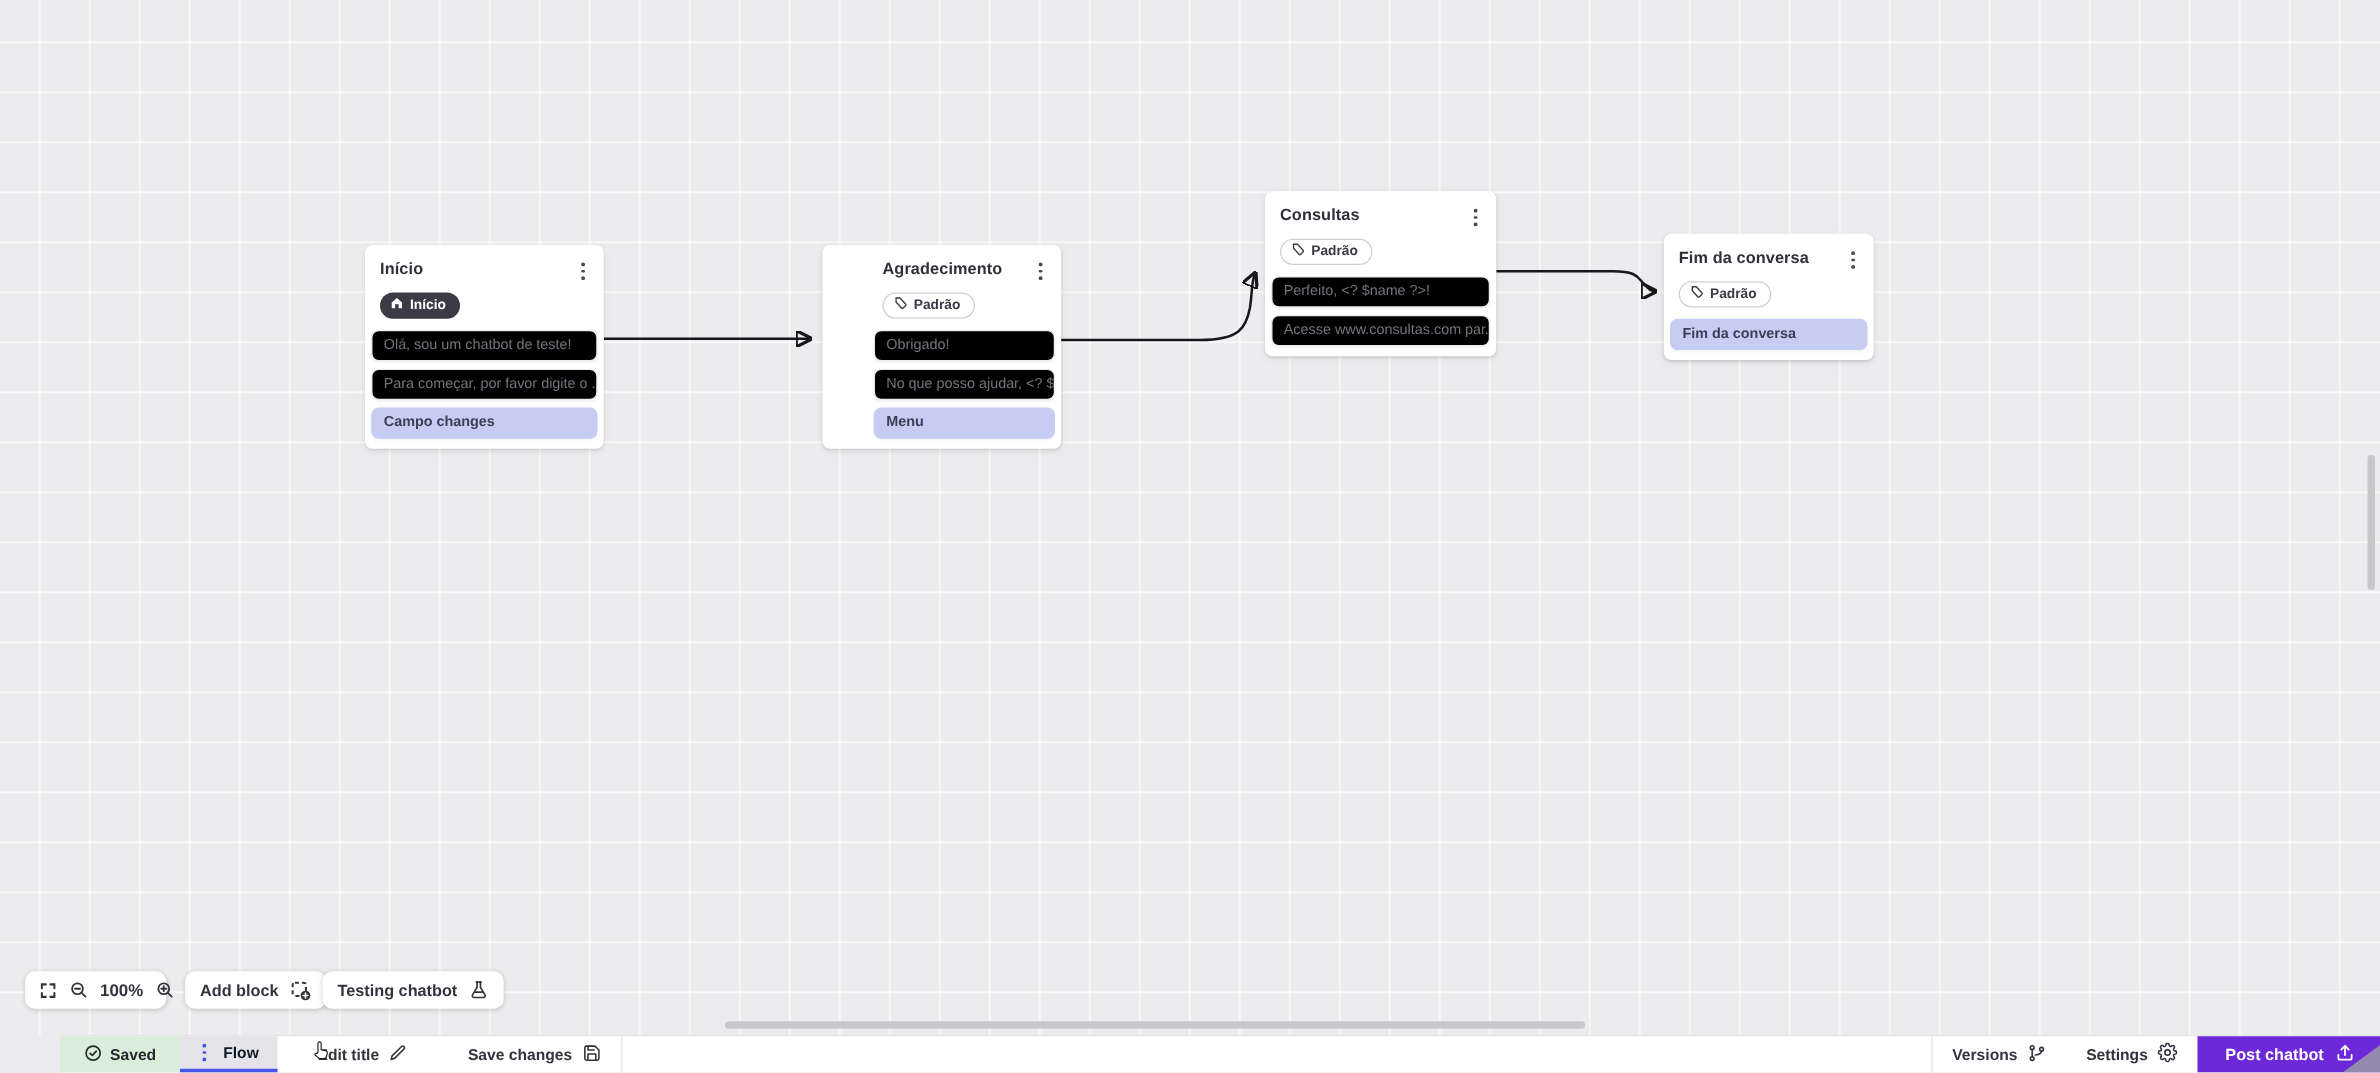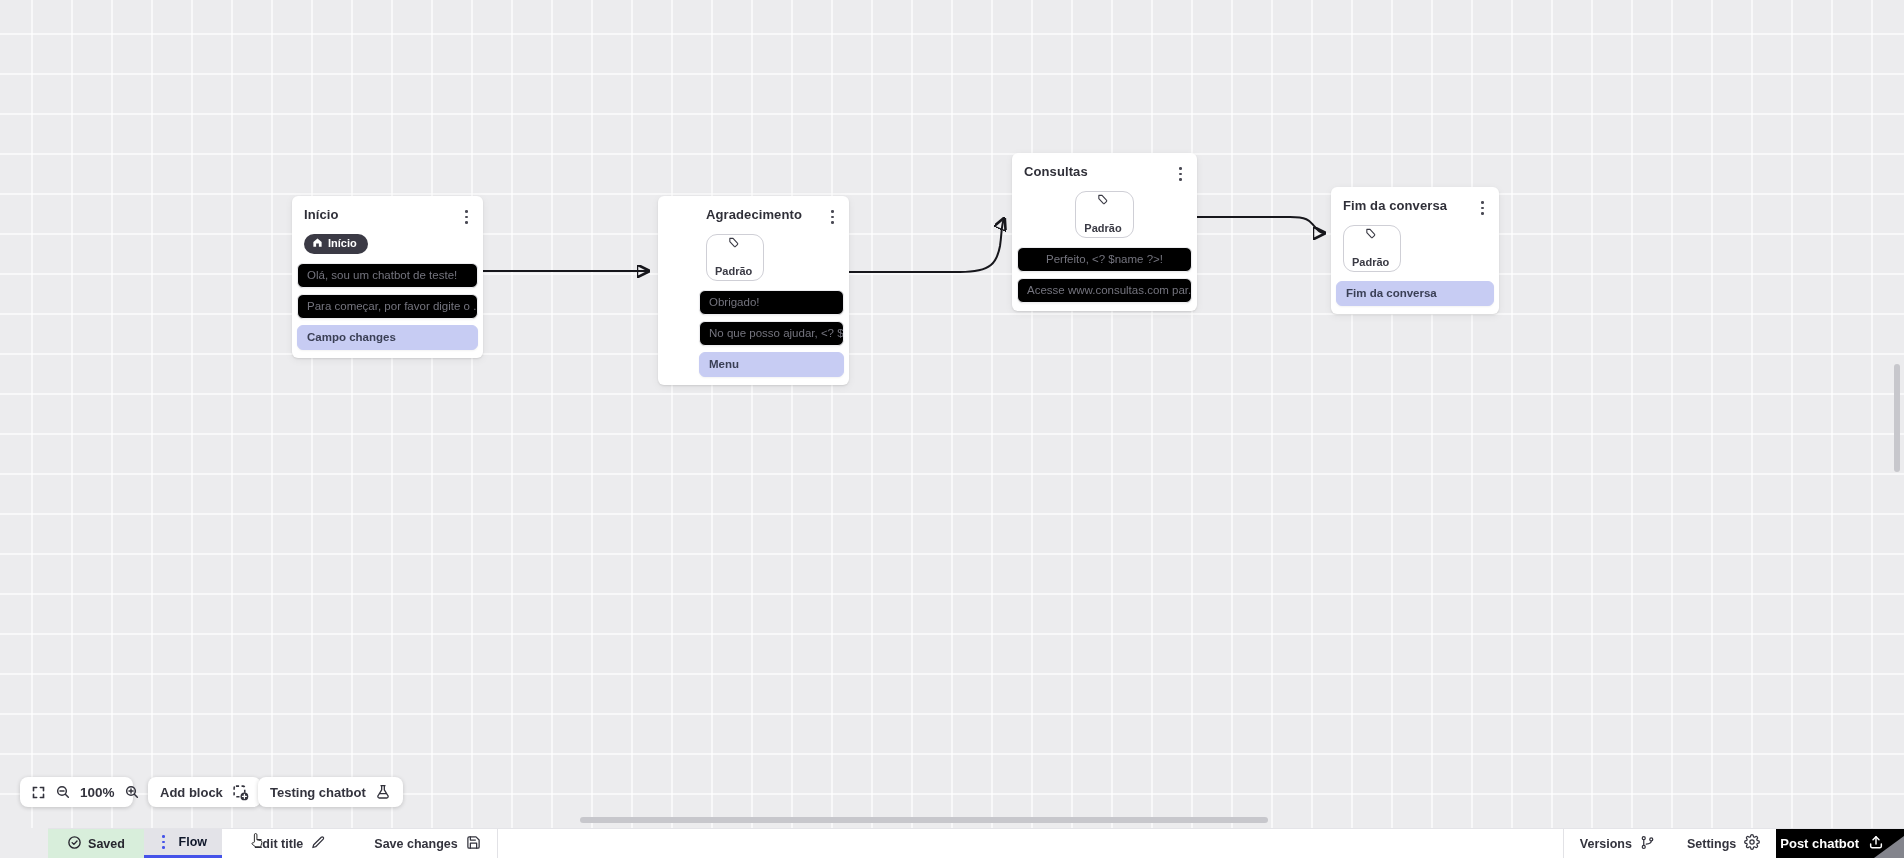--- a/index.html
+++ b/index.html
@@ -28,22 +28,22 @@
   .node-header { display:flex; justify-content:space-between; align-items:flex-start; padding:0 12px; }
   .node-title { font-size:13px; font-weight:700; color:#2f2f38; letter-spacing:.1px; }
   .kebab { display:flex; flex-direction:column; gap:3px; padding:3px 3px; cursor:pointer; }
   .kebab i { width:2.6px; height:2.6px; border-radius:50%; background:#4a4a54; display:block; }
   .badge-row { padding:7px 12px 9px; }
   .badge-dark {
     display:inline-flex; align-items:center; gap:5px; background:#3b3a45; color:#fff;
     font-size:11px; font-weight:700; padding:3px 11px 4px 8px; border-radius:11px;
   }
   .badge-outline {
-    display:inline-flex; align-items:center; gap:15px; background:#fff; border:1px solid #cfcfd6;
-    color:#3a3a44; font-size:11px; font-weight:700; padding:2px 11px 3px 8px; border-radius:11px;flex-direction:column;
+    display:inline-flex; align-items:center; gap:5px; background:#fff; border:1px solid #cfcfd6;
+    color:#3a3a44; font-size:11px; font-weight:700; padding:2px 11px 3px 8px; border-radius:11px;
   }
   .rows { display:flex; flex-direction:column; gap:6px; padding:0 5px; }
   .row {
     background:#000000; border:1px solid #ededf0; border-radius:6px;
     box-shadow:0 1px 2px rgba(0,0,0,.05);
     padding:5px 9px 6px; font-size:11.5px; color:#74747e;
     white-space:nowrap; overflow:hidden;
   }
   .row.action { background:#c7ccf3; border-color:#c7ccf3; color:#3a3f55; font-weight:700; }
 
@@ -69,22 +69,22 @@
   .saved { width:96px; background:#d8eedb; display:flex; align-items:center; justify-content:center; gap:6px; color:#27272f; font-weight:700; }
   .flow-tab {
     width:78px; background:#e3e3e8; display:flex; align-items:center; justify-content:center; gap:11px;
     color:#0f172a; font-weight:700; border-bottom:3px solid #4553e9; position:relative; cursor:pointer;
   }
   .flow-tab .kebab i { background:#4553e9; }
   .bar-btn { display:flex; align-items:center; gap:8px; padding:0 16px; color:#33333d; font-weight:700; cursor:pointer; background:transparent; border:none; font-family:inherit; font-size:12.5px; }
   .bar-div { width:1px; background:#e2e2e6; }
   .bar-spacer { flex:1; }
   .post-btn {
-    background:#000000; color:#fff; display:flex; align-items:center; gap:9px;
-    padding:0 20px 0 4px; font-weight:700; font-size:13px; border:none; cursor:pointer; font-family:inherit;
+    background:#6d28d9; color:#fff; display:flex; align-items:center; gap:9px;
+    padding:0 20px 0 22px; font-weight:700; font-size:13px; border:none; cursor:pointer; font-family:inherit;
     position:relative; overflow:hidden;
   }
   .corner-wedge {
     position:absolute; right:0; bottom:0; width:0; height:0;
     border-left:30px solid transparent; border-bottom:22px solid #9a9ba4; opacity:.85;
   }
   .cursor { position:absolute; left:104px; bottom:2px; z-index:50; pointer-events:none; }
 </style>
 </head>
 <body>
@@ -147,21 +147,21 @@
         <span>Padrão</span>
       </span>
     </div>
     <div class="rows">
       <div class="row">Obrigado!</div>
       <div class="row">No que posso ajudar, &lt;? $name ...</div>
       <div class="row action">Menu</div>
     </div>
   </div>
 
-  <div class="node" style="left:1012px; top:153px; width:185px;text-align:center;">
+  <div class="node" style="left:1012px; top:153px; width:185px;">
     <div class="node-header">
       <span class="node-title">Consultas</span>
       <span class="kebab">
           <i></i>
           <i></i>
           <i></i>
         </span>
     </div>
     <div class="badge-row">
       <span class="badge-outline">

